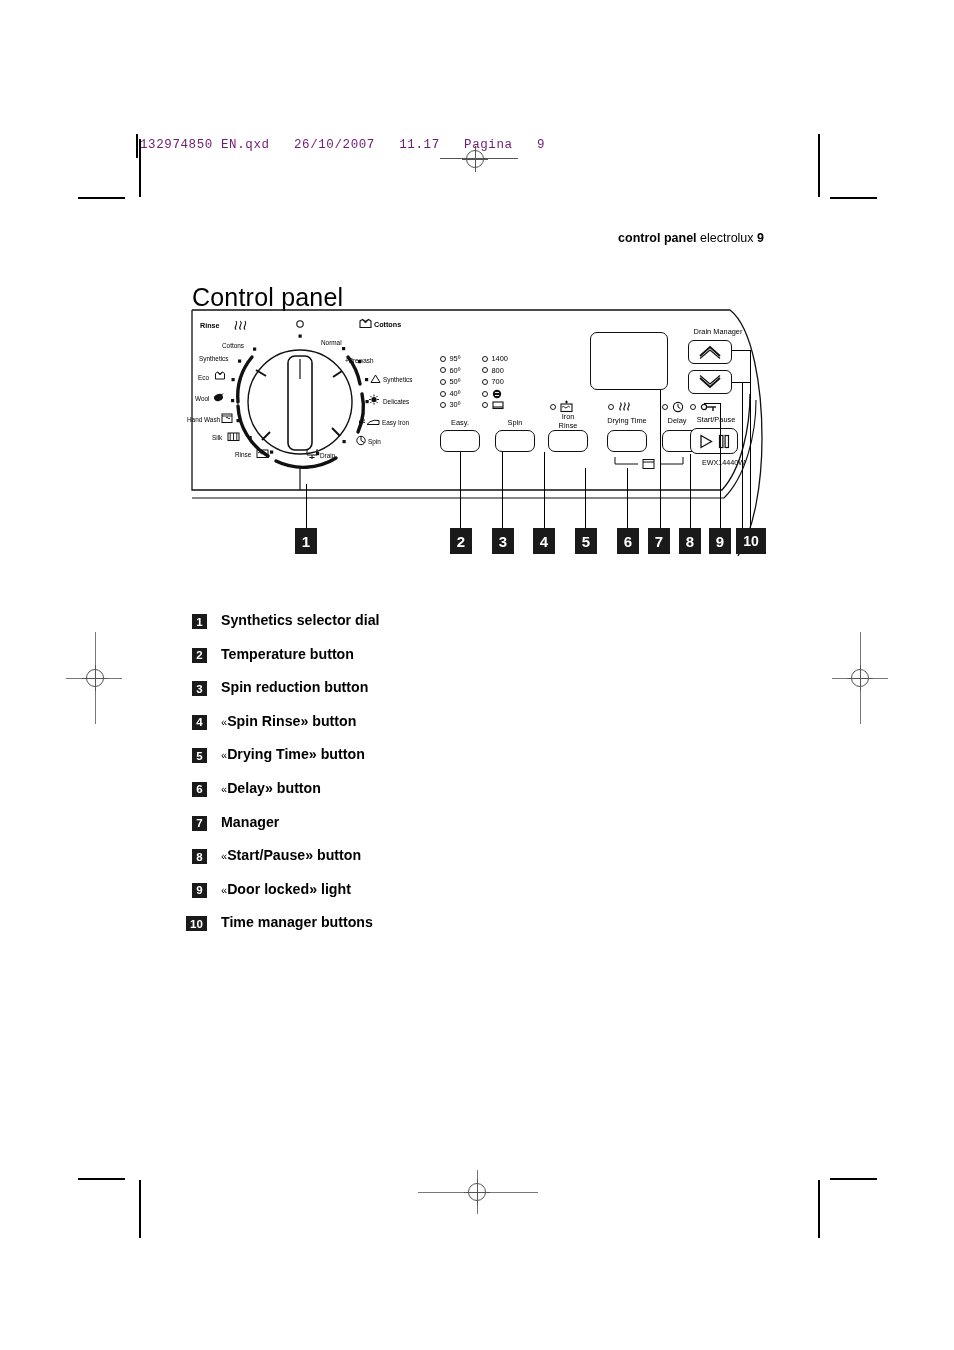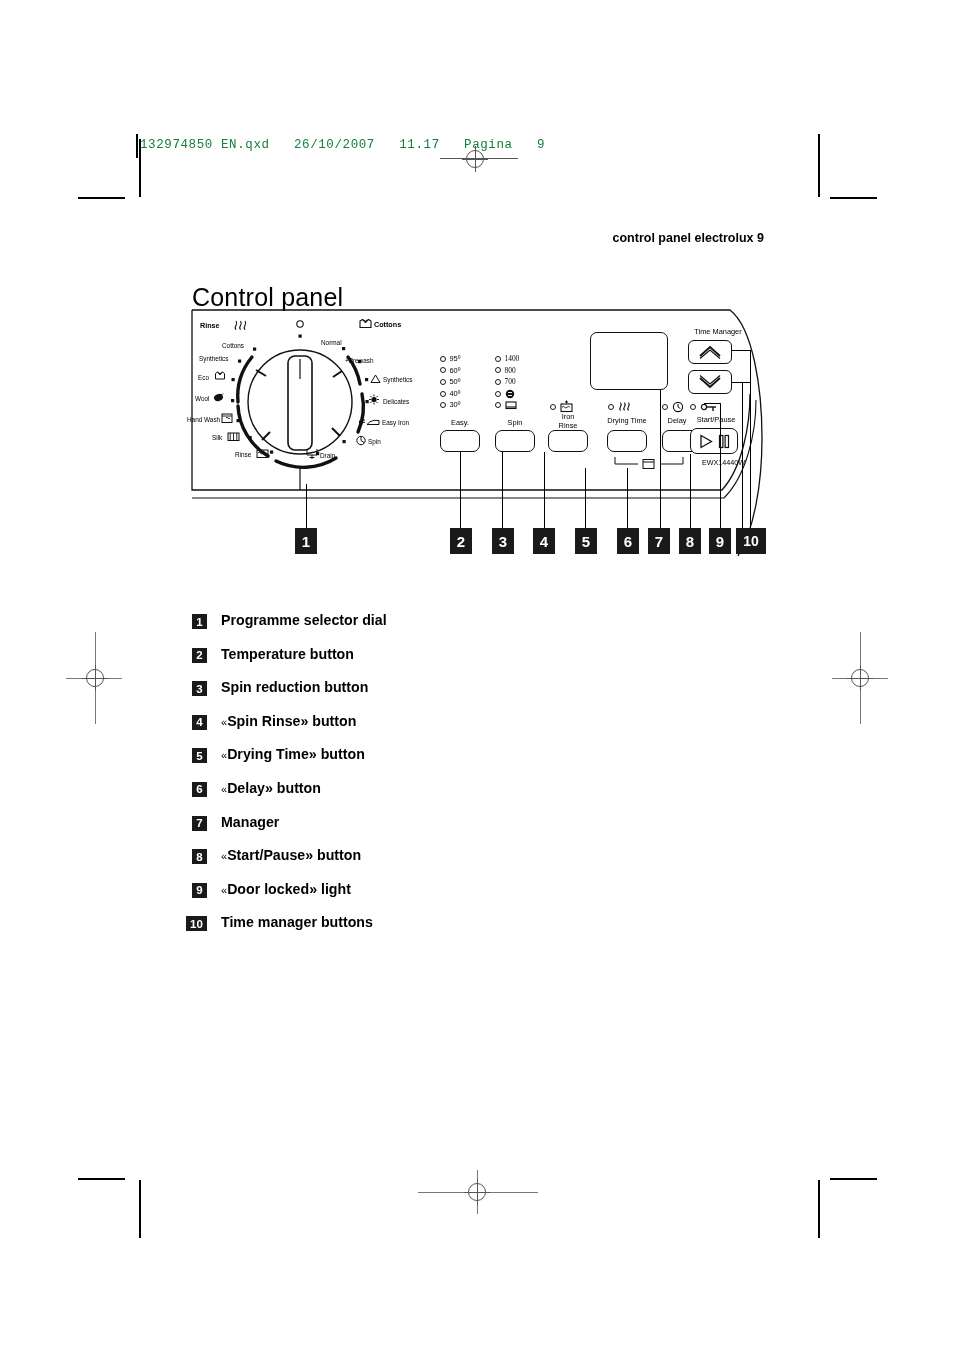--- a/index.html
+++ b/index.html
@@ -23,38 +23,38 @@
   }
   .reg-mark .vl { position:absolute; left:12.5px; top:0; width:1px; height:26px; background:#555; }
   .reg-mark .hl { position:absolute; top:12.5px; left:0; height:1px; width:26px; background:#555; }
   .reg-ext-h { position:absolute; height:1px; background:#777; }
   .reg-ext-v { position:absolute; width:1px; background:#777; }
 
   
   .file-header {
     position:absolute; left:140px; top:138px;
     font-family:"Liberation Mono", monospace;
-    font-size:12.5px; letter-spacing:0.6px; color:#15803d;
+    font-size:12.5px; letter-spacing:0.6px; color:#701a75;
     white-space:pre;
   }
   .file-header-bar {
     position:absolute; left:136px; top:134px; width:1.5px; height:24px; background:#000;
   }
   .file-header-line {
     position:absolute; left:440px; top:158px; width:78px; height:1px; background:#555;
   }
   .file-header-reg { position:absolute; left:462px; top:146px; }
 
   
   .running-head {
     position:absolute; right:190px; top:231px;
     font-size:12.5px; white-space:nowrap;
   }
   .running-head b { font-weight:bold; }
-  .running-head .brand { font-weight:bold; }
+  .running-head .brand { font-weight:normal; }
   .running-head .pg { font-weight:bold; }
 
   
   .page-title {
     position:absolute; left:192px; top:266px;
     font-size:25px; font-weight:normal; letter-spacing:0.2px;
   }
 
   
   .figure { position:absolute; left:190px; top:308px; width:580px; height:260px; }
@@ -307,21 +307,21 @@
       <span class="opt-txt">40º</span>
     </div>
     <div class="opt-row">
       <span class="opt-dot"></span>
       <span class="opt-txt">30º</span>
     </div>
   </div>
   <div class="btn-label" style="left:246px; top:110px; width:48px;">Easy.</div>
   <div class="pbtn" style="left:250px; top:122px; width:40px; height:22px;"></div>
 
-  <div class="opts" style="left:305px; top:45px;font-family:Liberation Serif, serif;">
+  <div class="opts" style="left:292px; top:45px;">
     <div class="opt-row">
       <span class="opt-dot"></span>
       <span class="opt-txt">1400</span>
     </div>
     <div class="opt-row">
       <span class="opt-dot"></span>
       <span class="opt-txt">800</span>
     </div>
     <div class="opt-row">
       <span class="opt-dot"></span>
@@ -381,21 +381,21 @@
   <div class="pbtn" style="left:472px; top:122px; width:40px; height:22px;"></div>
 
   <svg style="position:absolute; left:424px; top:148px;" width="70" height="14" viewBox="0 0 70 14">
     <path d="M1,1 L1,8 L24,8 M69,1 L69,8 L46,8" fill="none" stroke="#111" stroke-width="1"></path>
     <rect x="29" y="3.5" width="11" height="9" fill="none" stroke="#111" stroke-width="1"></rect>
     <path d="M29,6 L40,6" stroke="#111" stroke-width="1"></path>
   </svg>
 
   <div class="pbtn" style="left:400px; top:24px; width:78px; height:58px; border-width:1.3px;"></div>
 
-  <div class="btn-label" style="left:478px; top:19px; width:100px;">Time Manager</div>
+  <div class="btn-label" style="left:478px; top:19px; width:100px;">Drain Manager</div>
   <div class="tm-btn" style="left:498px; top:32px; width:44px; height:24px;">
     <svg width="24" height="14" viewBox="0 0 24 14">
       <path d="M2,11 L12,2 L22,11" fill="none" stroke="#111" stroke-width="1.8"></path>
       <path d="M2,13.5 L12,5 L22,13.5" fill="none" stroke="#111" stroke-width="1.2"></path>
     </svg>
   </div>
   <div class="tm-btn" style="left:498px; top:62px; width:44px; height:24px;">
     <svg width="24" height="14" viewBox="0 0 24 14">
       <path d="M2,3 L12,12 L22,3" fill="none" stroke="#111" stroke-width="1.8"></path>
       <path d="M2,0.5 L12,9 L22,0.5" fill="none" stroke="#111" stroke-width="1.2"></path>
@@ -446,21 +446,21 @@
 <div class="numbox" style="left:617px; top:528px; width:22px; height:26px;">6</div>
 <div class="numbox" style="left:648px; top:528px; width:22px; height:26px;">7</div>
 <div class="numbox" style="left:679px; top:528px; width:22px; height:26px;">8</div>
 <div class="numbox" style="left:709px; top:528px; width:22px; height:26px;">9</div>
 <div class="numbox" style="left:736px; top:528px; width:30px; height:26px; font-size:14px;">10</div>
 
 <div class="legend">
 
   <div class="legend-row">
     <div class="legend-num">1</div>
-    <div class="legend-txt"><span class="guil"></span><span>Programme selector dial</span><span></span></div>
+    <div class="legend-txt"><span class="guil"></span><span>Synthetics selector dial</span><span></span></div>
   </div>
 
   <div class="legend-row">
     <div class="legend-num">2</div>
     <div class="legend-txt"><span class="guil"></span><span>Temperature button</span><span></span></div>
   </div>
 
   <div class="legend-row">
     <div class="legend-num">3</div>
     <div class="legend-txt"><span class="guil"></span><span>Spin reduction button</span><span></span></div>

